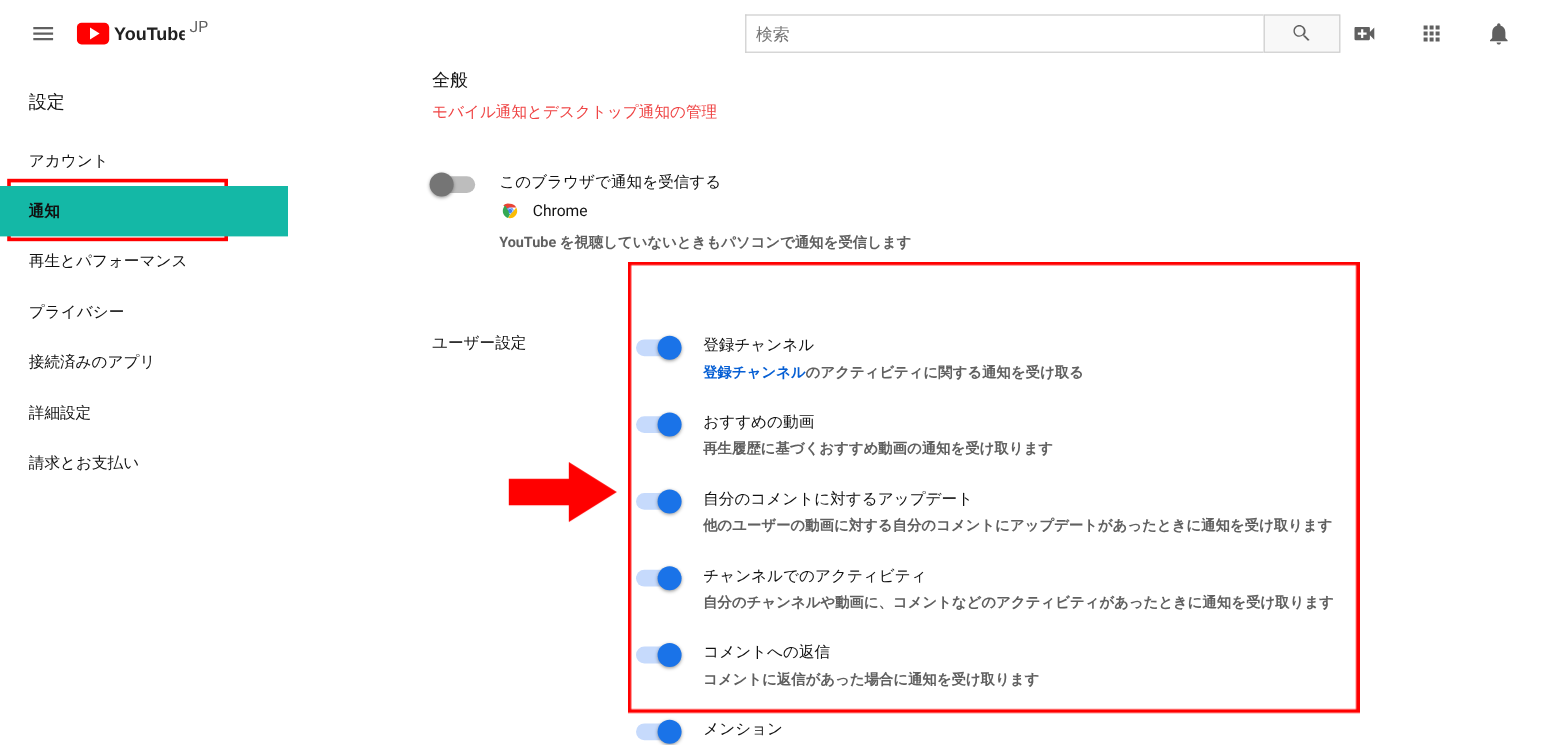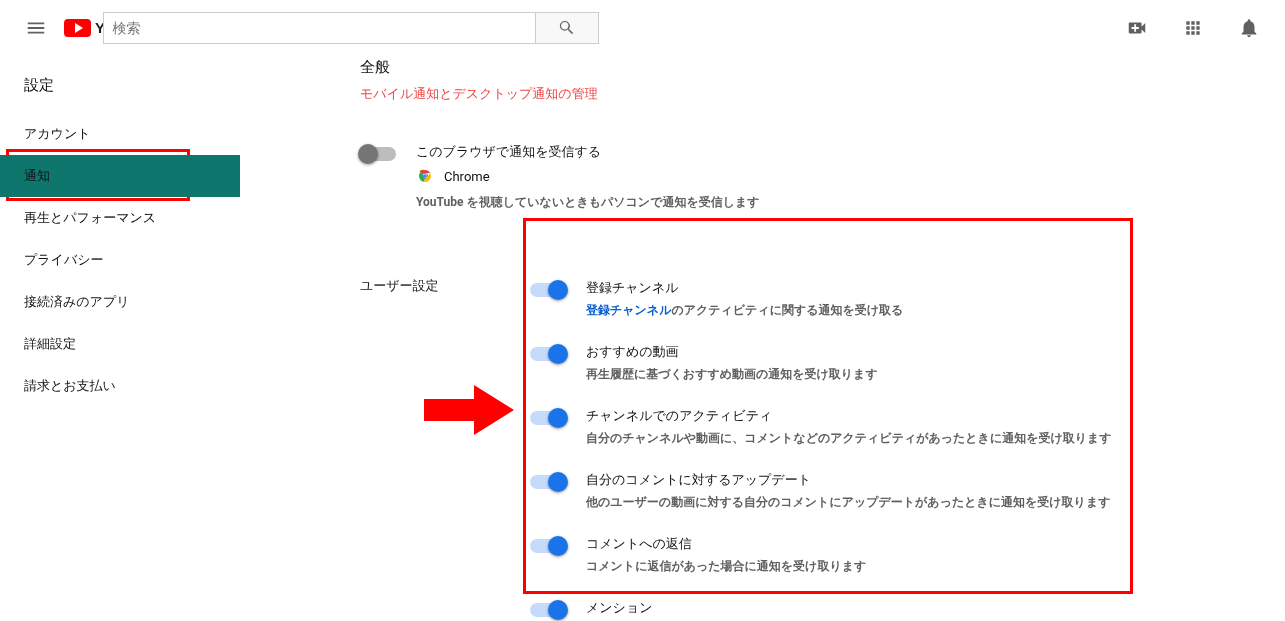--- a/index.html
+++ b/index.html
@@ -4,34 +4,34 @@
   <style>
     * { box-sizing: border-box; margin: 0; padding: 0; }
     body { font-family: "Roboto", "Arial", "Helvetica Neue", sans-serif; font-size: 13px; color: #111; background: #fff; width: 1285px; height: 621px; overflow: hidden; }
 
     
     .header { display: flex; align-items: center; height: 56px; padding: 0 16px; }
     .menu-btn { width: 40px; height: 40px; display: flex; align-items: center; justify-content: center; cursor: pointer; }
     .logo-wrap { display: flex; align-items: center; margin-left: 8px; }
     .logo-wrap svg { height: 24px; }
     .logo-region { font-size: 13px; color: #606060; margin-left: 4px; margin-top: -10px; }
-    .header-center { flex: 1; display: flex; justify-content: flex-start; }
+    .header-center { flex: 1; display: flex; justify-content: flex-end; }
     .search-box { display: flex; width: 496px; margin-left:-70px; }
     .search-input { flex: 1; height: 32px; border: 1px solid #ccc; border-right: none; padding: 0 8px; font-size: 14px; color: #111; }
     .search-btn { width: 64px; height: 32px; border: 1px solid #ccc; background: #f8f8f8; display: flex; align-items: center; justify-content: center; cursor: pointer; }
     .header-right { display: flex; align-items: center; gap: 16px; }
     .icon-btn { width: 40px; height: 40px; display: flex; align-items: center; justify-content: center; cursor: pointer; color: #606060; }
 
     
     .container { display: flex; height: calc(100% - 56px); }
     .sidebar { width: 240px; padding: 10px 0; }
     .sidebar-title { padding: 10px 24px; font-size: 15px; color: #111; }
     .sidebar-item-wrap { position: relative; }
     .sidebar-item { display: block; padding: 12px 24px; font-size: 13px; color: #111; cursor: pointer; position: relative; z-index: 2; }
-    .sidebar-item.active { background: #0f766e; }
+    .sidebar-item.active { background: #14b8a6; font-weight: bold; }
     .highlight-box-nav { position: absolute; top:-6px; left:6px; width:184px; height:52px; border:3px solid red; z-index:1; }
 
     
     .main { flex: 1; padding: 0 24px 24px 120px; overflow-y: auto; }
     .section-heading { font-size: 15px; color: #111; margin-top: 2px; }
     .section-sub { font-size: 13px; color: #ef4444; margin-top: 8px; }
 
     .settings-block { display: flex; margin-top: 40px; }
     .settings-label { width: 170px; font-size: 13px; color: #111; padding-top:2px; }
     .settings-content { flex: 1; }
@@ -180,32 +180,32 @@
             <div class="setting-title">おすすめの動画</div>
             <div class="setting-desc">再生履歴に基づくおすすめ動画の通知を受け取ります</div>
           </div>
         </div>
 
         <div class="setting-row">
           <div class="toggle toggle-on">
               <div class="toggle-knob"></div>
             </div>
           <div class="setting-text">
+            <div class="setting-title">自分のコメントに対するアップデート</div>
+            <div class="setting-desc">他のユーザーの動画に対する自分のコメントにアップデートがあったときに通知を受け取ります</div>
+          </div>
+        </div>
+
+        <div class="setting-row">
+          <div class="toggle toggle-on">
+              <div class="toggle-knob"></div>
+            </div>
+          <div class="setting-text">
             <div class="setting-title">チャンネルでのアクティビティ</div>
             <div class="setting-desc">自分のチャンネルや動画に、コメントなどのアクティビティがあったときに通知を受け取ります</div>
-          </div>
-        </div>
-
-        <div class="setting-row">
-          <div class="toggle toggle-on">
-              <div class="toggle-knob"></div>
-            </div>
-          <div class="setting-text">
-            <div class="setting-title">自分のコメントに対するアップデート</div>
-            <div class="setting-desc">他のユーザーの動画に対する自分のコメントにアップデートがあったときに通知を受け取ります</div>
           </div>
         </div>
 
         <div class="setting-row">
           <div class="toggle toggle-on">
               <div class="toggle-knob"></div>
             </div>
           <div class="setting-text">
             <div class="setting-title">コメントへの返信</div>
             <div class="setting-desc">コメントに返信があった場合に通知を受け取ります</div>

